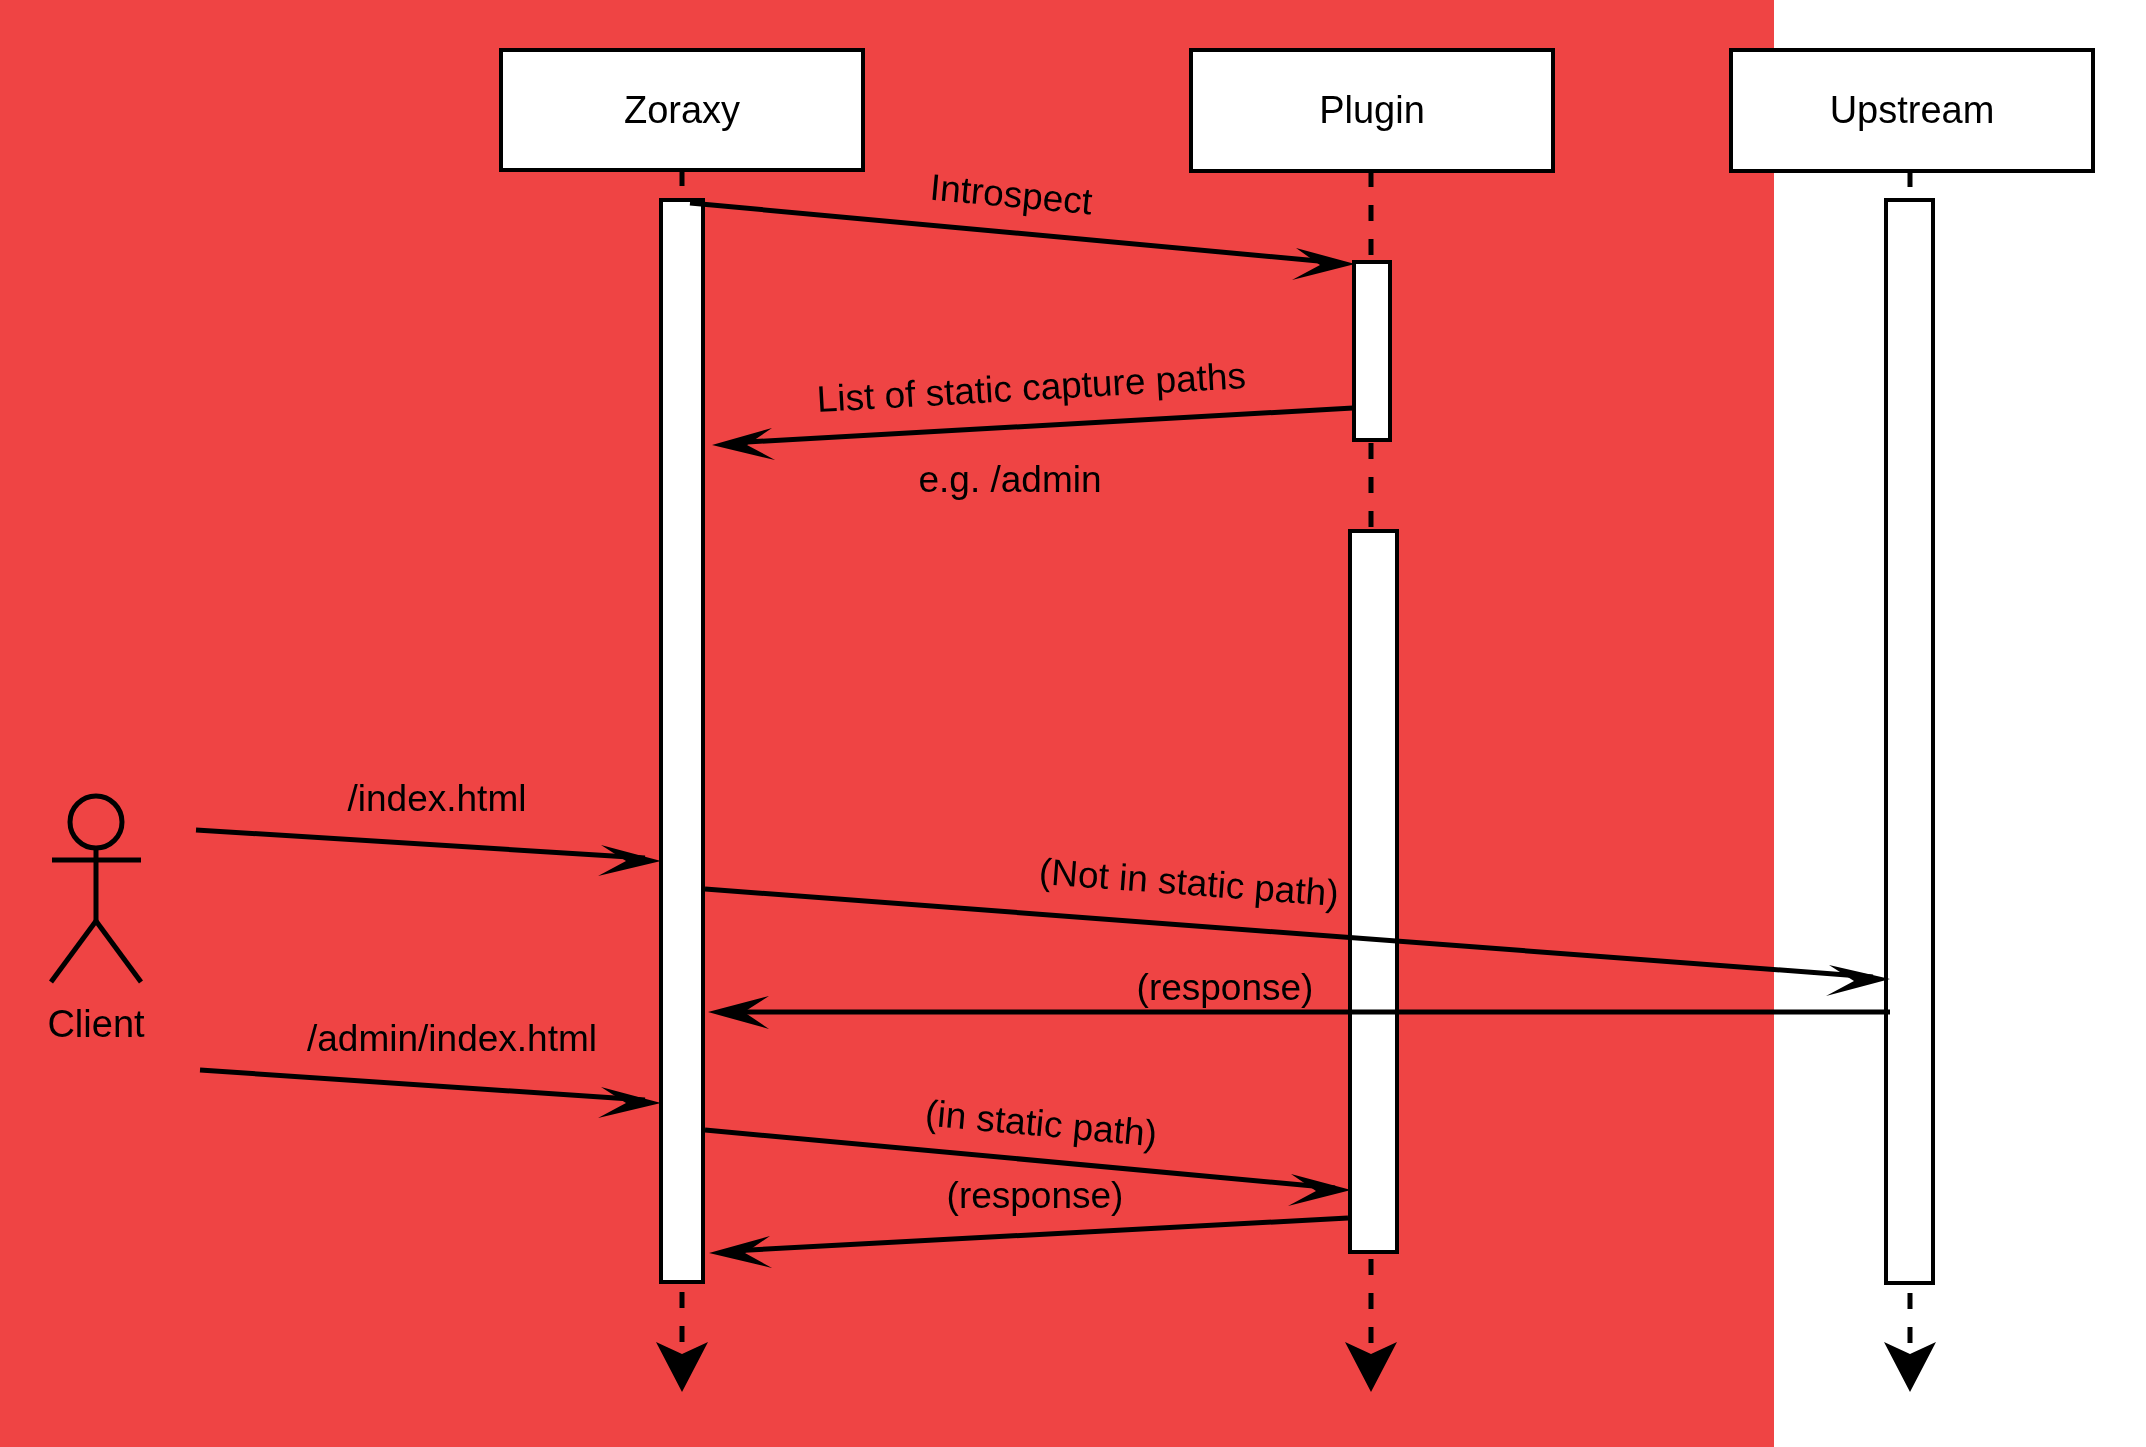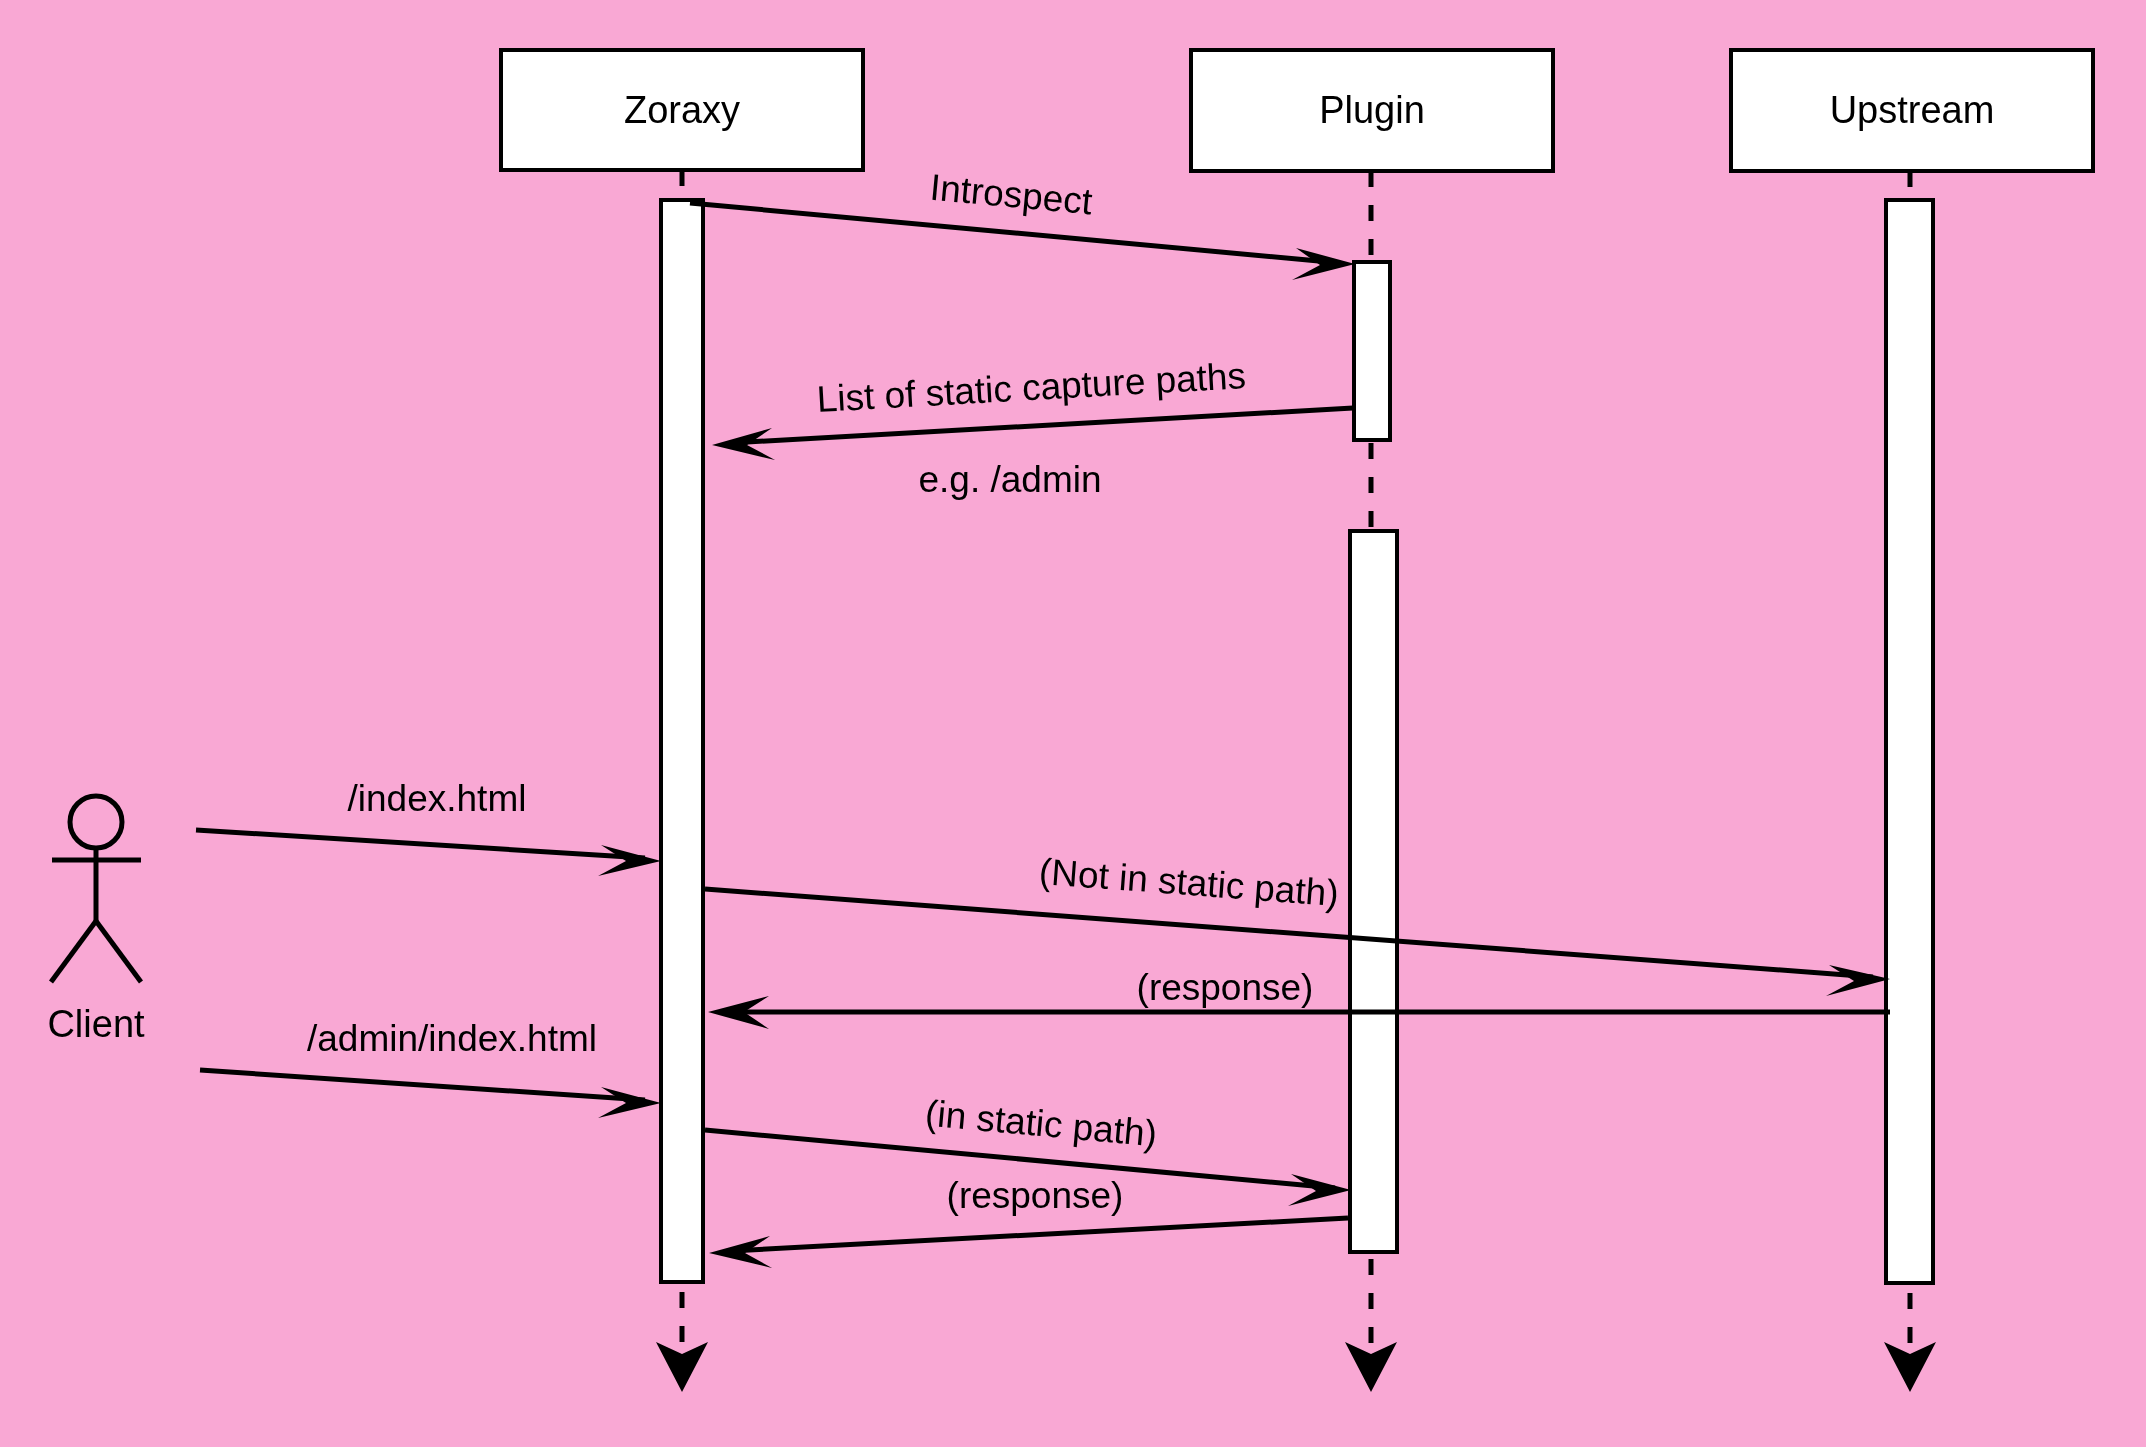--- a/index.html
+++ b/index.html
@@ -8,23 +8,23 @@
     background: #ffffff;
   }
   body {
     width: 2146px;
     height: 1447px;
     font-family: "Liberation Sans", sans-serif;
     overflow: hidden;
   }
   #diagram-root {
     position: relative;
-    width: 2146px;
+    width: 1774px;
     height: 1447px;
-    background: #f9a8d4;
+    background: #ef4444;
   }
   svg#seq-svg {
     display: block;
     width: 2146px;
     height: 1447px;
   }
   .participant-box {
     fill: #ffffff;
     stroke: #000000;
     stroke-width: 4;

